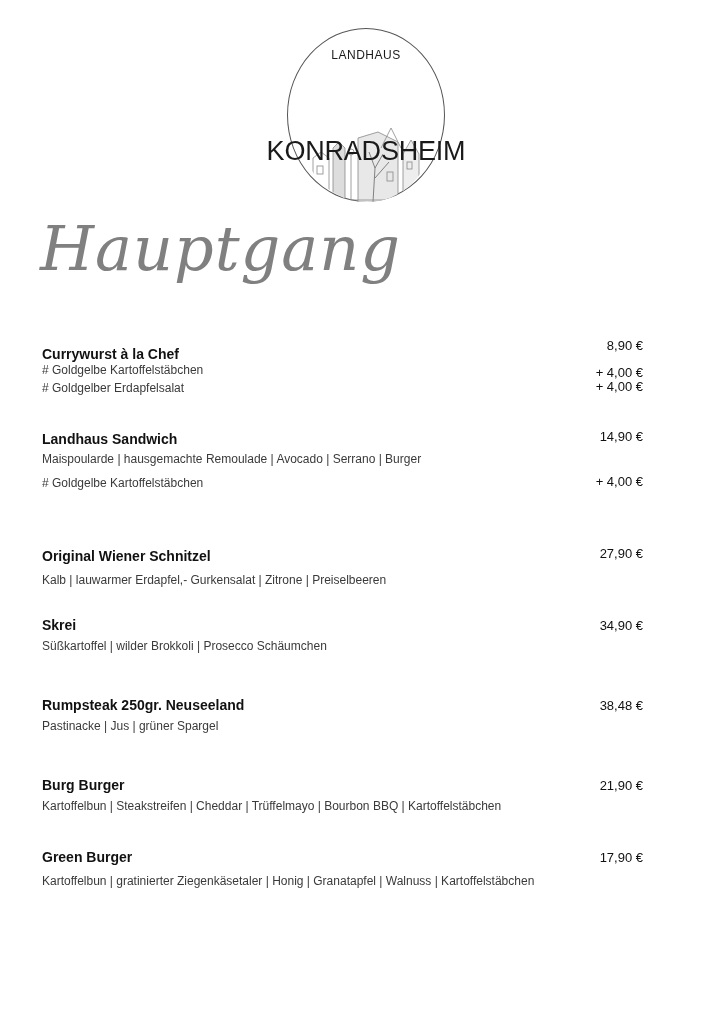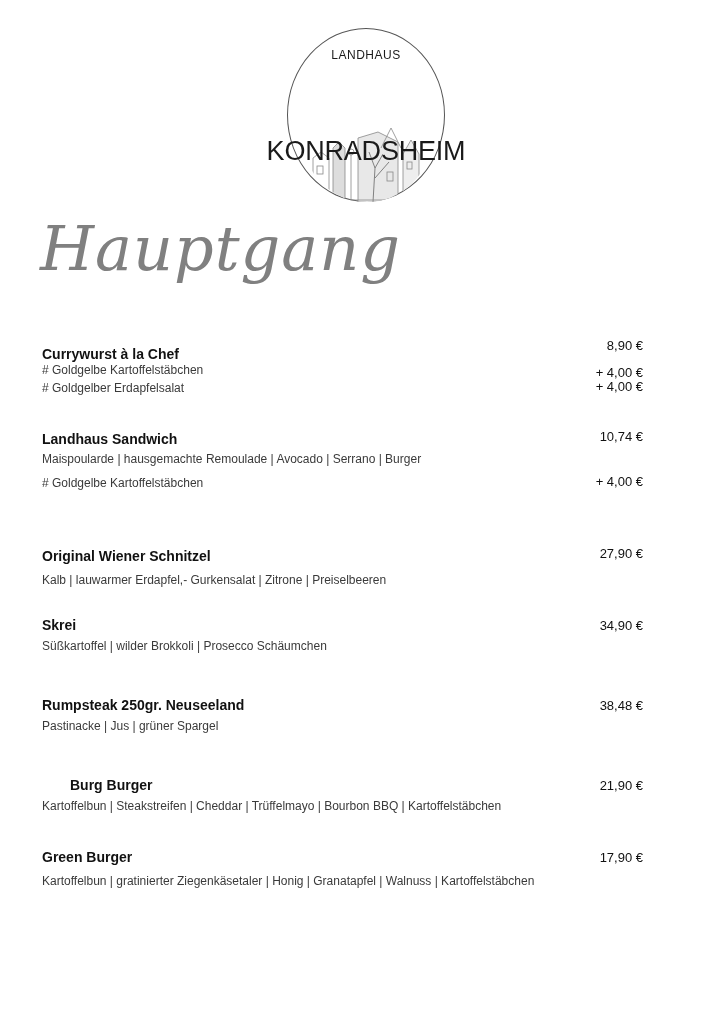--- a/index.html
+++ b/index.html
@@ -52,21 +52,21 @@
   <div class="item-name" style="top:346px;">Currywurst à la Chef</div>
   <div class="price" style="top:338px;">8,90 €</div>
   <div class="item-desc" style="top:363px;"># Goldgelbe Kartoffelstäbchen</div>
   <div class="price" style="top:365px;">+ 4,00 €</div>
   <div class="item-desc" style="top:381px;"># Goldgelber Erdapfelsalat</div>
   <div class="price" style="top:379px;">+ 4,00 €</div>
 </div>
 
 <div>
   <div class="item-name" style="top:431px;">Landhaus Sandwich</div>
-  <div class="price" style="top:429px;">10,74 €</div>
+  <div class="price" style="top:429px;">14,90 €</div>
   <div class="item-desc" style="top:452px;">Maispoularde | hausgemachte Remoulade | Avocado | Serrano | Burger</div>
   <div class="item-desc" style="top:476px;"># Goldgelbe Kartoffelstäbchen</div>
   <div class="price" style="top:474px;">+ 4,00 €</div>
 </div>
 
 <div>
   <div class="item-name" style="top:548px;">Original Wiener Schnitzel</div>
   <div class="price" style="top:546px;">27,90 €</div>
   <div class="item-desc" style="top:573px;">Kalb | lauwarmer Erdapfel,- Gurkensalat | Zitrone | Preiselbeeren</div>
 </div>
@@ -77,21 +77,21 @@
   <div class="item-desc" style="top:639px;">Süßkartoffel | wilder Brokkoli | Prosecco Schäumchen</div>
 </div>
 
 <div>
   <div class="item-name" style="top:697px;">Rumpsteak 250gr. Neuseeland</div>
   <div class="price" style="top:698px;">38,48 €</div>
   <div class="item-desc" style="top:719px;">Pastinacke | Jus | grüner Spargel</div>
 </div>
 
 <div>
-  <div class="item-name" style="top:777px;margin-left:28px;">Burg Burger</div>
+  <div class="item-name" style="top:777px;">Burg Burger</div>
   <div class="price" style="top:778px;text-align:center;">21,90 €</div>
   <div class="item-desc" style="top:799px;">Kartoffelbun | Steakstreifen | Cheddar | Trüffelmayo | Bourbon BBQ | Kartoffelstäbchen</div>
 </div>
 
 <div>
   <div class="item-name" style="top:849px;">Green Burger</div>
   <div class="price" style="top:850px;">17,90 €</div>
   <div class="item-desc" style="top:874px;">Kartoffelbun | gratinierter Ziegenkäsetaler | Honig | Granatapfel | Walnuss | Kartoffelstäbchen</div>
 </div>
 

